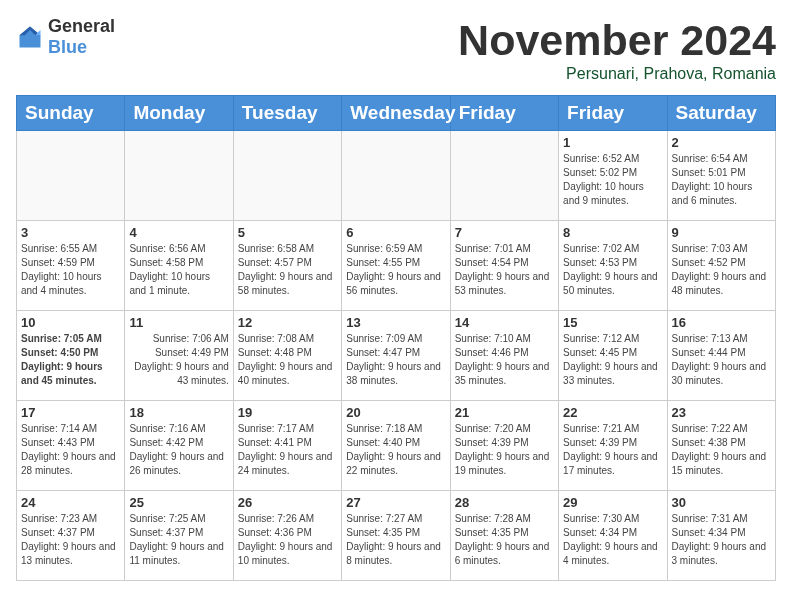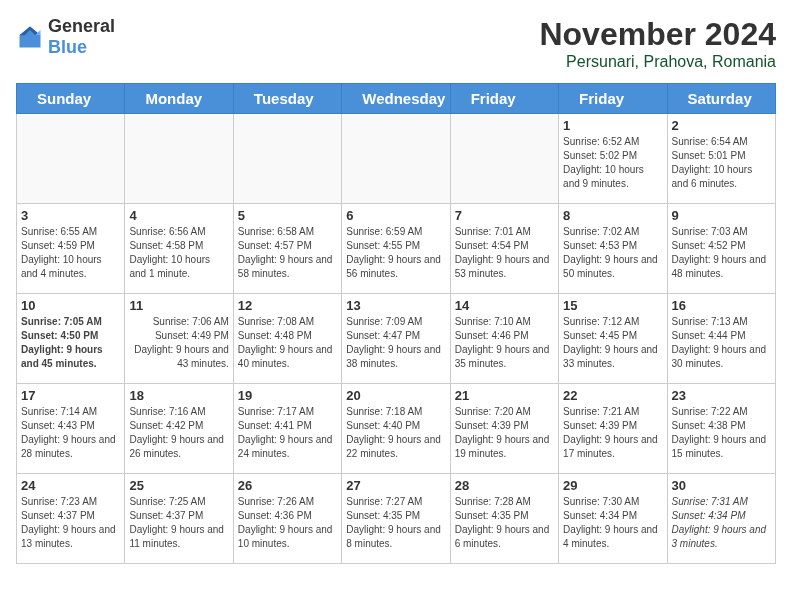--- a/index.html
+++ b/index.html
@@ -32,39 +32,39 @@
       color: #4a90d9;
     }
     .logo-icon {
       width: 28px;
       height: 28px;
     }
     .title-area {
       text-align: right;
     }
     .month-title {
-      font-size: 32px;
+      font-size: 43px;
       font-weight: bold;
       color: #333;
     }
     .location-subtitle {
       font-size: 16px;
       color: #14532d;
     }
     .calendar-table {
       width: 100%;
       border-collapse: collapse;
       table-layout: fixed;
     }
     .calendar-table th {
       background-color: #4a90d9;
       color: #fff;
-      font-size: 15px;
-      font-weight: bold;
-      padding: 6px 20px;
+      font-size: 19px;
+      font-weight: bold;
+      padding: 6px 8px;
       text-align: left;
       border: 1px solid #3a80c9;
     }
     .calendar-table td {
       vertical-align: top;
       border: 1px solid #ccc;
       padding: 4px;
       height: 90px;
       font-size: 10.5px;
       color: #333;
@@ -302,19 +302,19 @@
 Daylight: 9 hours and 6 minutes.</div>
         </td>
         <td>
           <span class="day-number">29</span>
           <div class="day-info" style="white-space: pre-line;">Sunrise: 7:30 AM
 Sunset: 4:34 PM
 Daylight: 9 hours and 4 minutes.</div>
         </td>
         <td>
           <span class="day-number">30</span>
-          <div class="day-info" style="white-space: pre-line; font-style: italic;">Sunrise: 7:31 AM
+          <div class="day-info" style="white-space: pre-line;">Sunrise: 7:31 AM
 Sunset: 4:34 PM
 Daylight: 9 hours and 3 minutes.</div>
         </td>
       </tr>
     </tbody>
 </table>
 
 </body></html>

